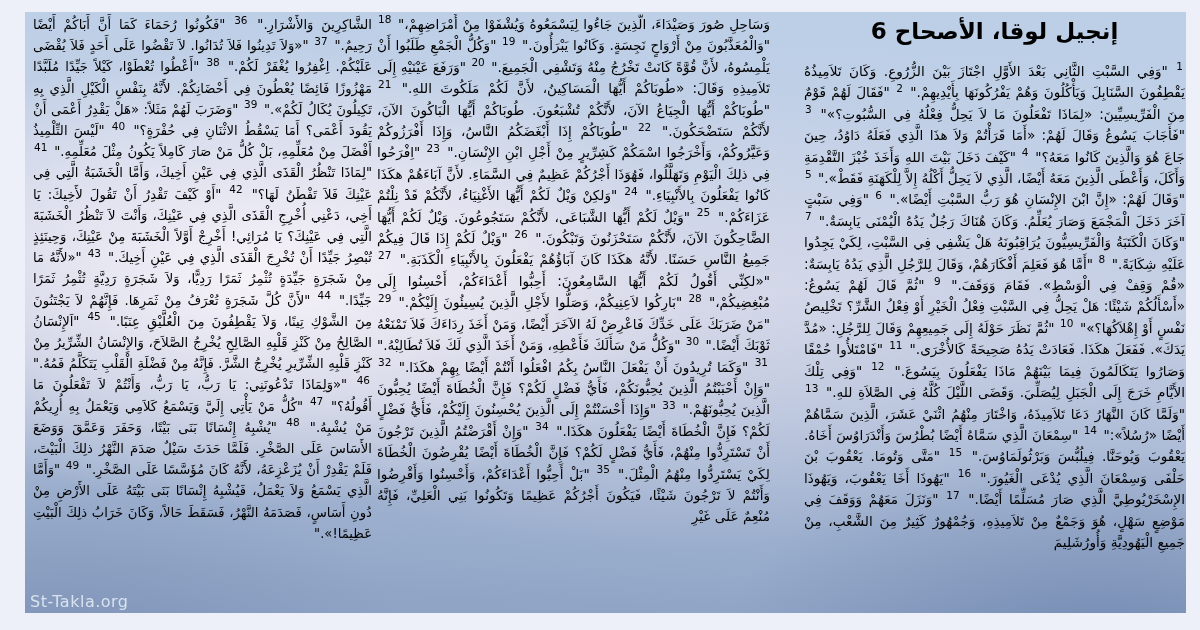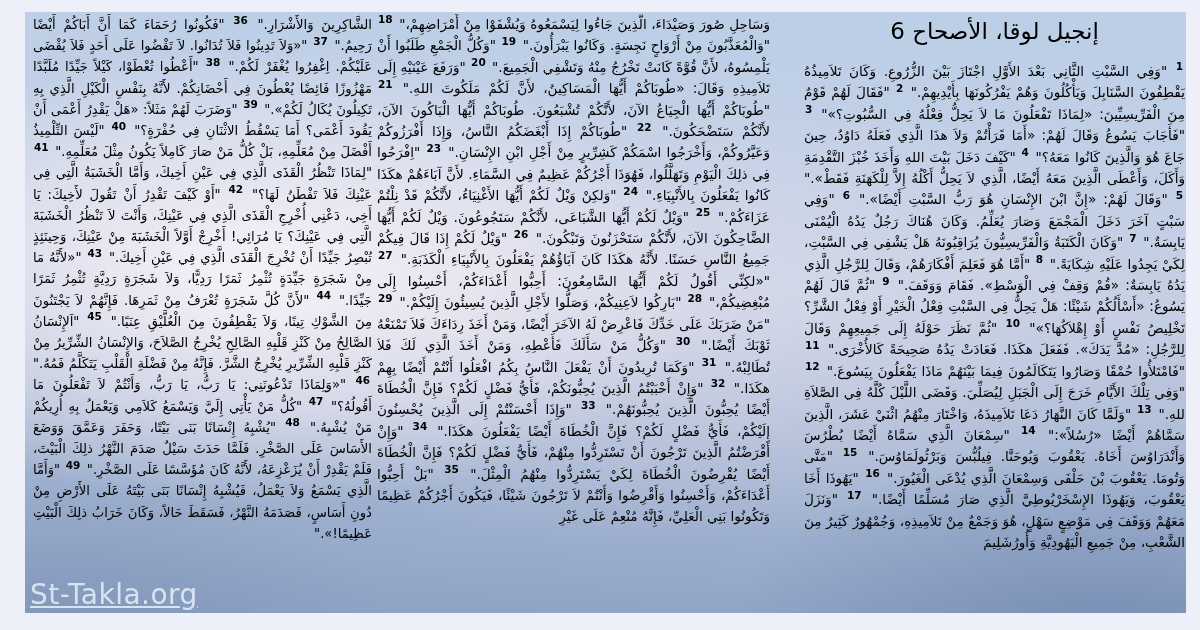--- a/index.html
+++ b/index.html
@@ -41,42 +41,40 @@
     overflow: hidden;
   }
   .col .verses { display: block; }
   .col-right  { right: 1px;  width: 381px; height: 597px; }
   .col-mid    { right: 416px; width: 393px; height: 593px; }
   .col-left   { right: 814px; width: 339px; height: 560px; font-size: 13.2px; line-height: 21.2px; }
   .page-title {
     margin: 0 0 15px 0;
     padding-top: 2px;
     text-align: center;
-    font-weight: normal;
+    font-weight: bold;
     font-size: 23px;
     line-height: 30px;
     color: #000;
   }
   sup.vnum {
     font-size: 10.5px;
     line-height: 0;
     vertical-align: super;
     padding: 0 2px 0 1px;
     white-space: nowrap;
-    font-weight: bold;
   }
   .watermark {
     position: absolute;
     left: 5px;
     bottom: 2px;
     direction: ltr;
-    font-size: 28px;
+    font-size: 16px;
     letter-spacing: 0.5px;
     color: rgba(236,241,250,0.82);
-    text-decoration: underline;
   }
 </style>
 </head>
 <body>
 
 <div class="stage">
   <div class="photo">
 
     <div class="col col-right">
       <h1 class="page-title">إنجيل لوقا، الأصحاح 6</h1>

